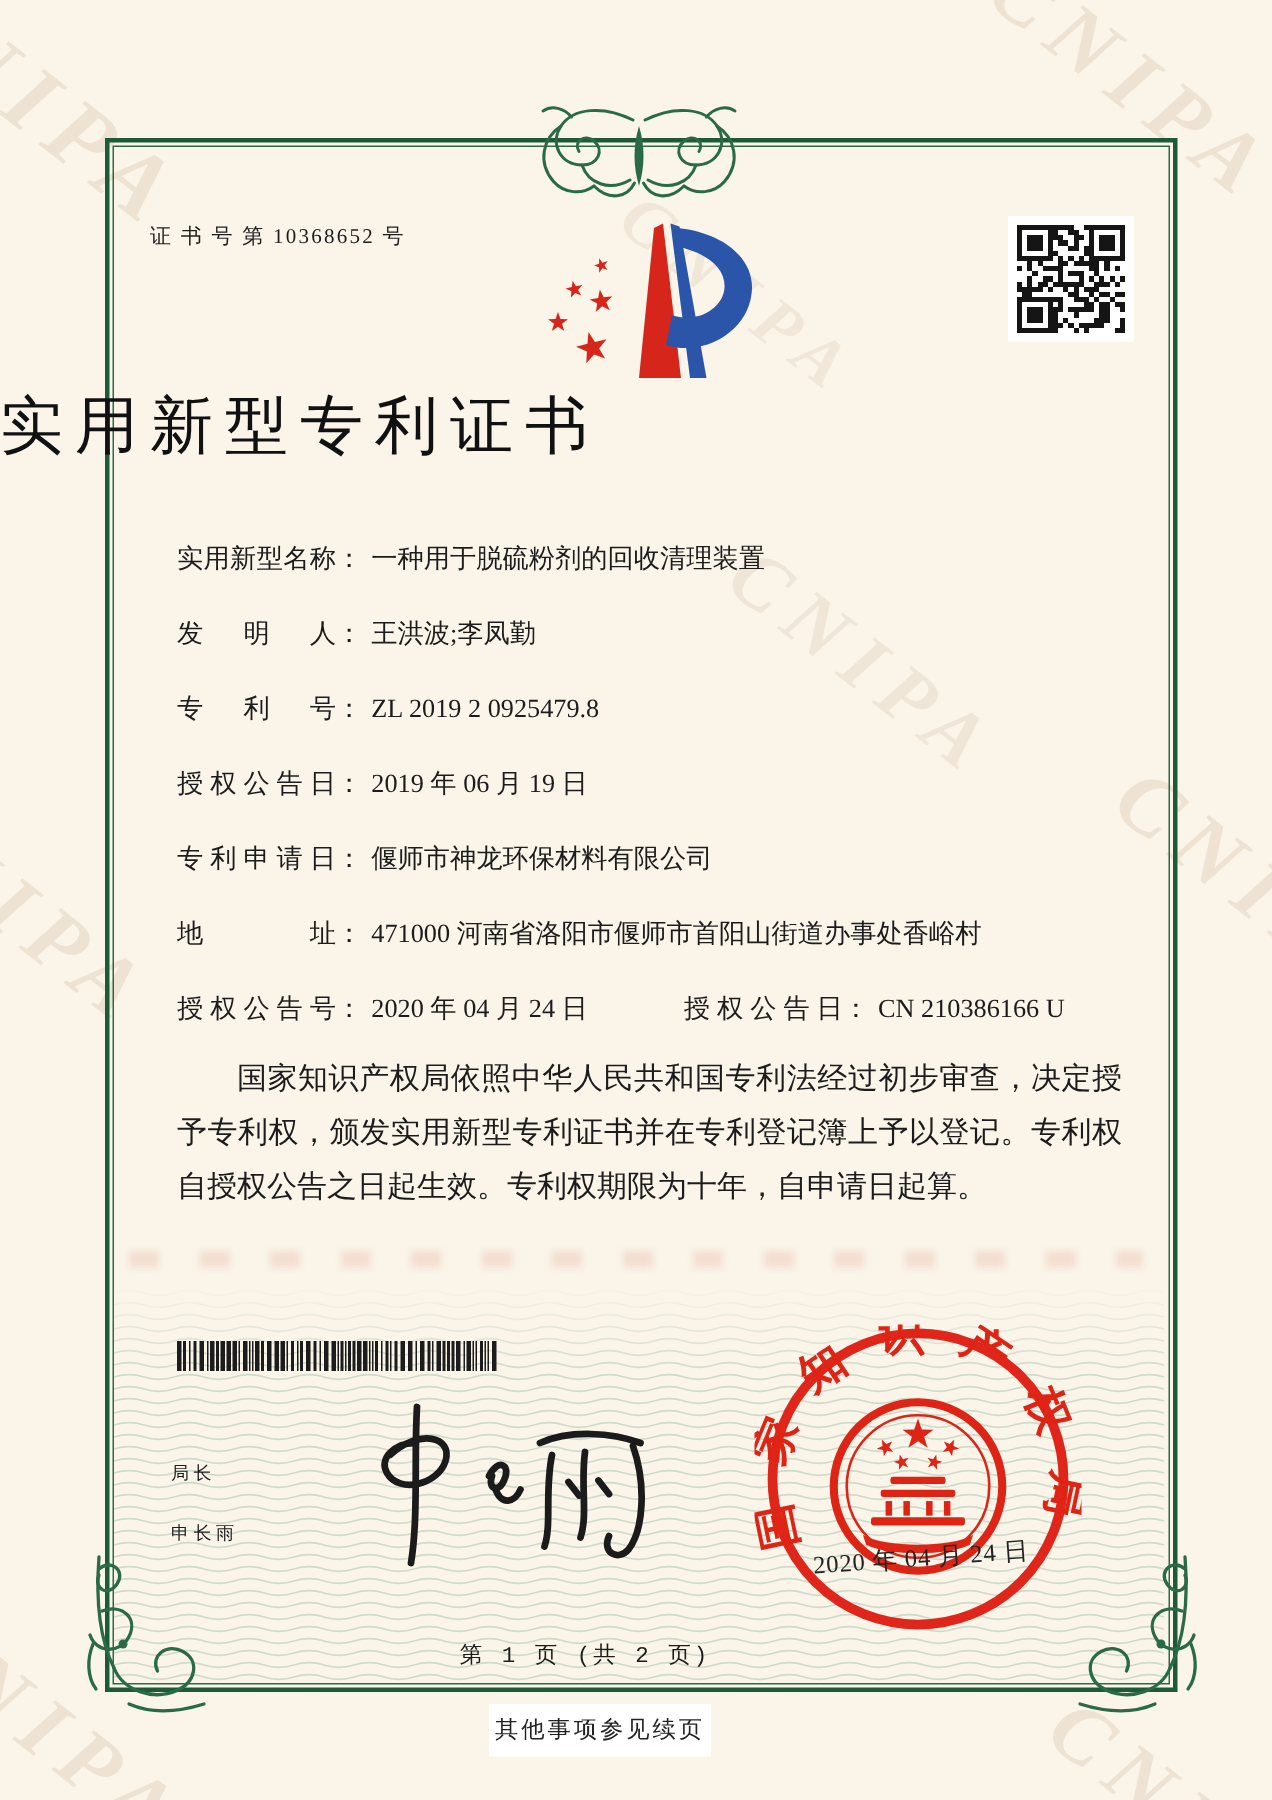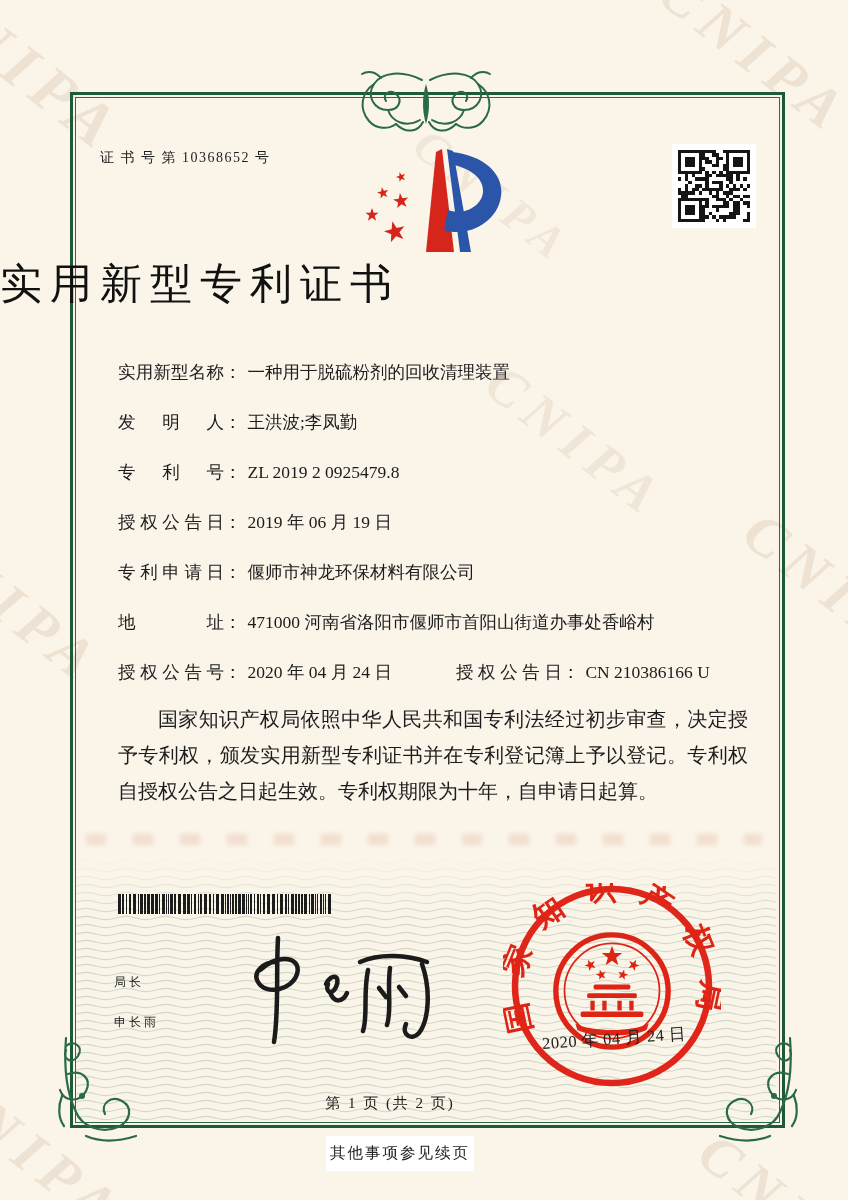--- a/index.html
+++ b/index.html
@@ -64,21 +64,21 @@
   .body-text p{margin:0; text-indent:2em; font-size:20px; line-height:36px; text-align:justify;}
   
   .barcode{position:absolute; left:118px; top:894px;}
   .officer{position:absolute; left:114px; top:962px; font-size:12px; letter-spacing:3px; line-height:40px;}
   .signature{position:absolute; left:222px; top:932px;}
   .seal{position:absolute; left:503px; top:883px;}
   .seal-date{
     position:absolute; left:518px; top:1028px; width:192px; text-align:center;
     font-size:16.5px; color:#222; transform:rotate(-4deg); letter-spacing:.5px; font-weight:500;
   }
-  .page-no{position:absolute; left:260px; top:1094px; width:260px; text-align:center; font-size:15px; letter-spacing:2px;}
+  .page-no{position:absolute; left:260px; top:1094px; width:260px; text-align:center; font-size:15px; letter-spacing:2px;font-family:Liberation Mono, monospace;}
   .note-box{
     position:absolute; left:400px; top:1136px; transform:translateX(-50%);
     background:#ffffff; padding:7px 4px; font-size:15.5px; letter-spacing:2px; color:#222;
   }
 </style>
 </head>
 <body>
 
 <div class="page">
 

